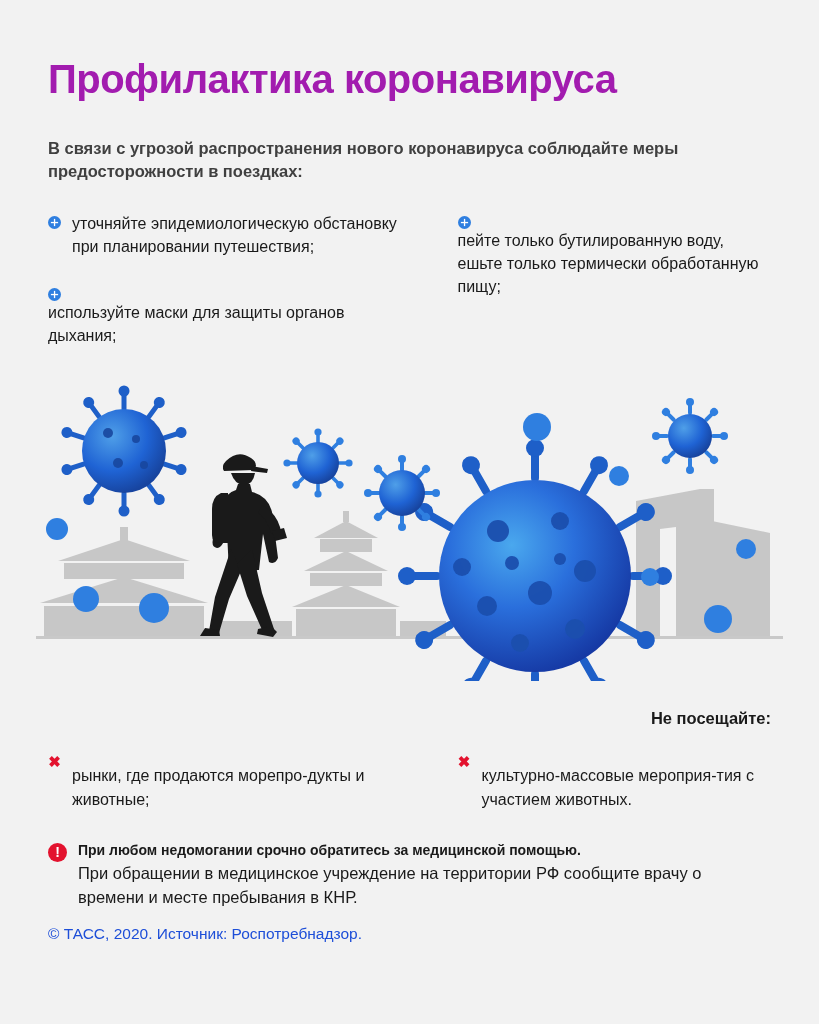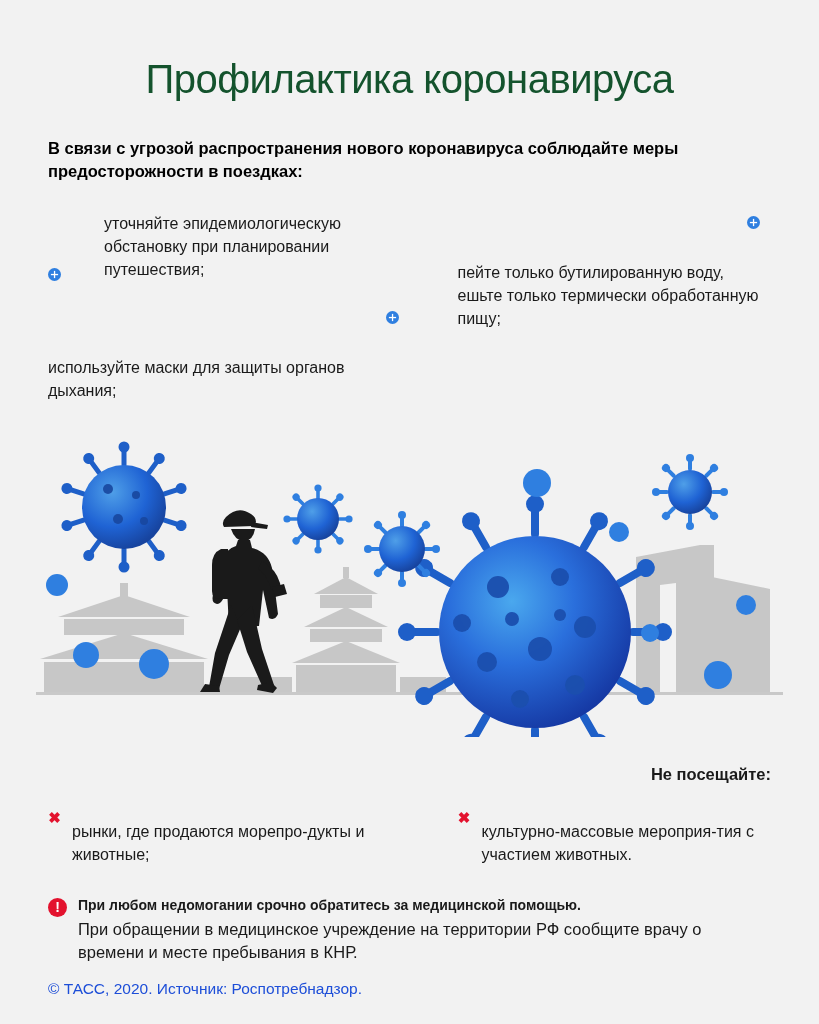--- a/index.html
+++ b/index.html
@@ -17,52 +17,50 @@
   .poster {
     position: relative;
     width: 819px;
     height: 1024px;
     background: #f2f2f2;
     box-sizing: border-box;
     padding: 0 48px;
   }
   .title {
     font-size: 40px;
-    font-weight: normal;
+    font-weight: bold;
     letter-spacing: -0.5px;
     padding-top: 30px;
     line-height: 1.1;
-    color: #14532d;
-    text-align: center;
+    color: #a21caf;
   }
   .lead {
     margin-top: 36px;
     font-size: 16.5px;
     font-weight: bold;
     line-height: 1.42;
-    color: #000000;
+    color: #404040;
     max-width: 690px;
   }
   .tips {
     margin-top: 28px;
     display: flex;
     gap: 0px;
   }
   .tips-col {
     width: 50%;
     box-sizing: border-box;
   }
   .tips-col.right {
     padding-left: 48px;
   }
   .tip {
     display: flex;
-    align-items: flex-end;
+    align-items: flex-start;
     margin-bottom: 26px;
-    gap: 32px;
   }
   .tip:last-child { margin-bottom: 0; flex-direction: column; }
   .plus-icon {
     flex: 0 0 auto;
     width: 13px;
     height: 13px;
     margin-top: 4px;
     margin-right: 11px;
     position: relative;
   }

